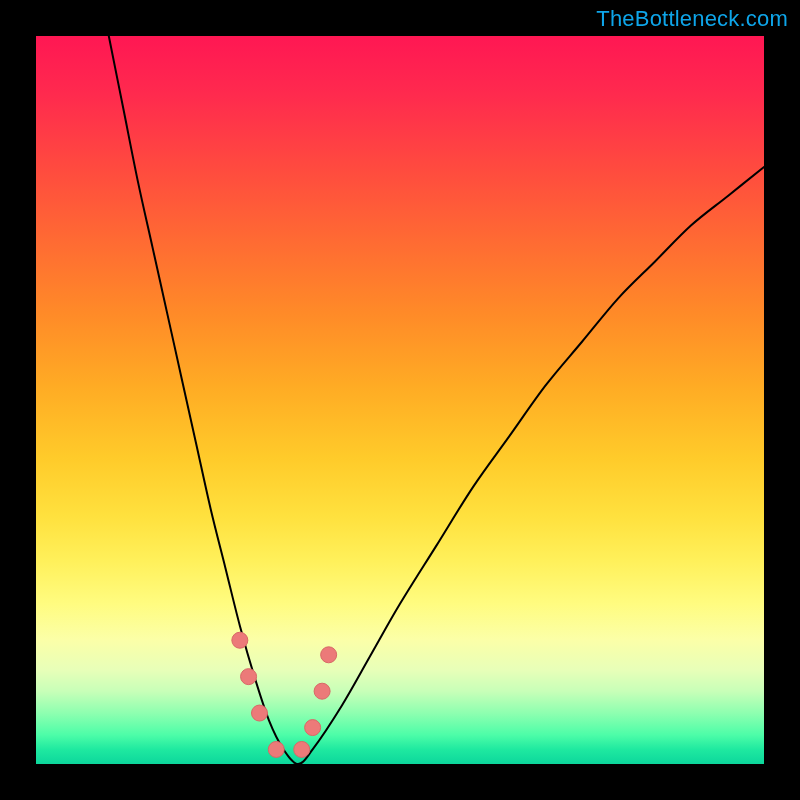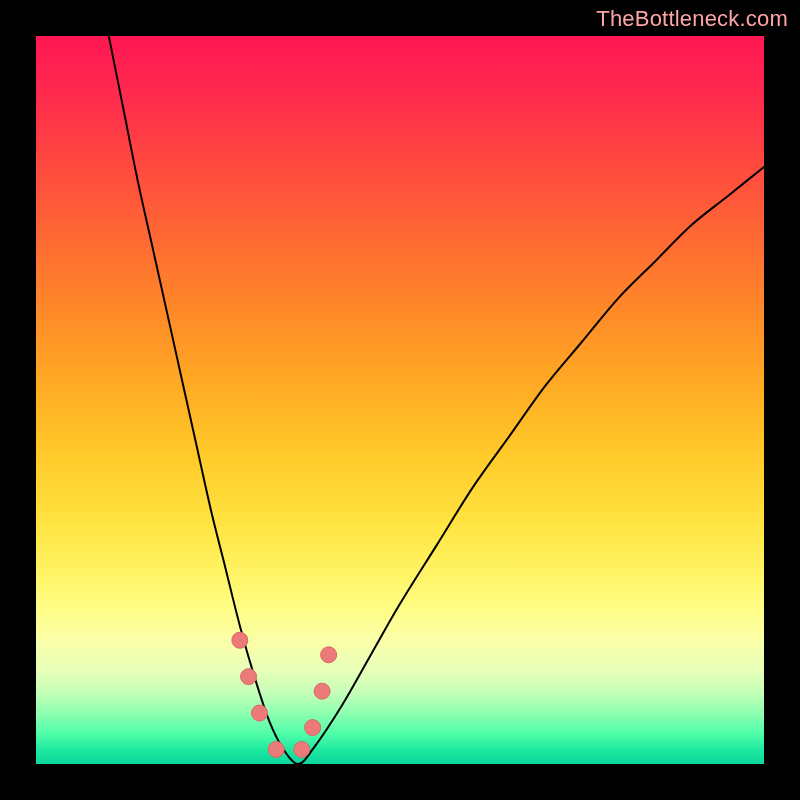--- a/index.html
+++ b/index.html
@@ -8,21 +8,21 @@
     height: 800px;
     background: #000;
     position: relative;
     font-family: Arial, sans-serif;
     overflow: hidden;
   }
   .watermark {
     position: absolute;
     top: 6px;
     right: 12px;
-    color: #fca5a5;
+    color: #0ea5e9;
     font-size: 22px;
     font-weight: 400;
     z-index: 10;
     letter-spacing: 0.2px;
   }
   .plot-area {
     position: absolute;
     left: 36px;
     top: 36px;
     width: 728px;

